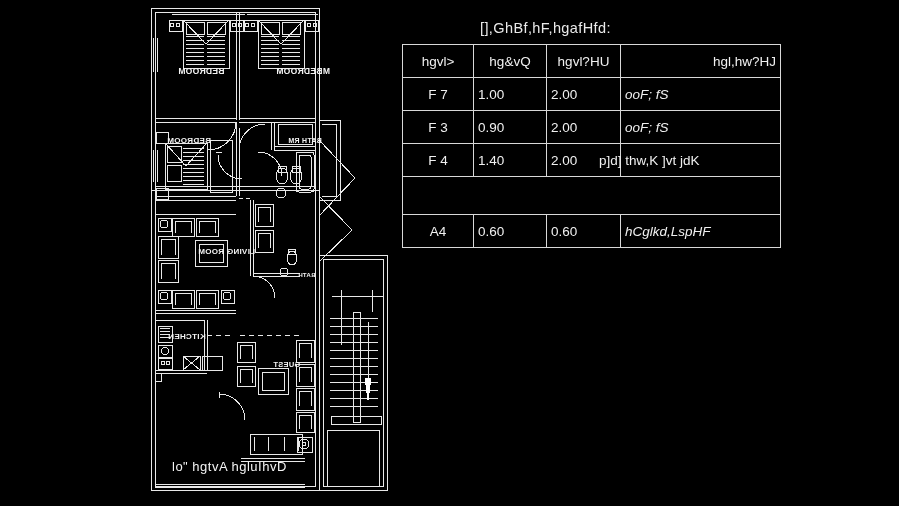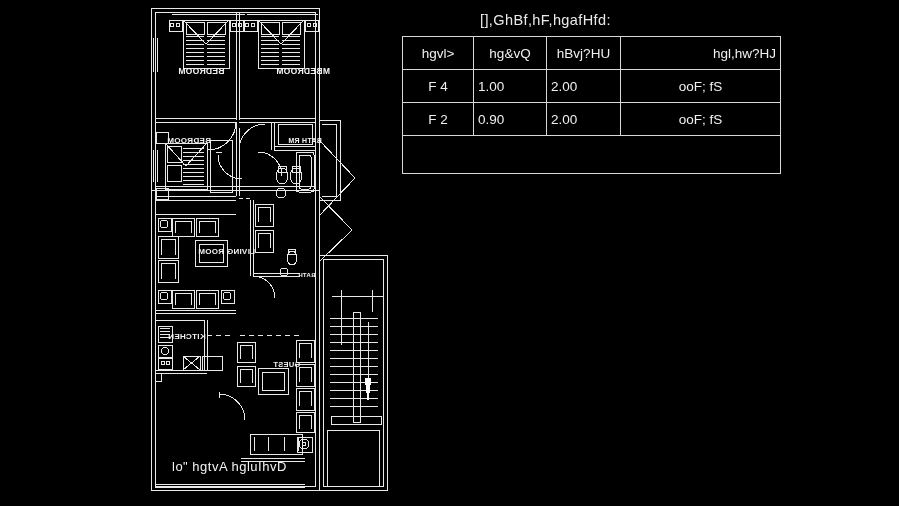--- a/index.html
+++ b/index.html
@@ -32,21 +32,21 @@
     color: #f4f4f4;
     font-family: "Liberation Sans", sans-serif;
     font-weight: bold;
     letter-spacing: 0.3px;
     pointer-events: none;
   }
 
   
   #schedule-wrap {
     position: absolute;
-    left: 402px; top: 12px;
+    left: 402px; top: 20px;
     width: 380px;
   }
   #schedule-title {
     color: #eaeaea;
     font-size: 14.5px;
     letter-spacing: 0.4px;
     margin-left: 78px;
     margin-bottom: 8px;
     white-space: nowrap;
   }
@@ -67,21 +67,21 @@
   }
   col.c-mark  { width: 71px; }
   col.c-width { width: 73px; }
   col.c-height{ width: 74px; }
   col.c-desc  { width: 160px; }
 
   th.h-mark, td.t-mark { text-align: center; }
   th.h-width, th.h-height { }
   th.h-desc { text-align: right; }
   td.t-width, td.t-height { padding-right: 6px; }
-  td.t-desc { text-align: center; padding-left: 14px; font-size: 12.5px; }
+  td.t-desc { text-align: left; padding-left: 14px; font-size: 12.5px; font-style: italic; }
   td.t-desc-wide {
     text-align: left;
     padding-left: 0;
     font-size: 12.5px;
     position: relative;
   }
   td.t-desc-wide span.overflow-text {
     position: absolute;
     left: -22px;
     top: 50%;
@@ -362,48 +362,62 @@
       <colgroup>
         <col class="c-mark">
           <col class="c-width">
           <col class="c-height">
           <col class="c-desc">
       </colgroup>
       <thead>
         <tr>
           <th class="h-mark">hgvl&gt;</th>
           <th class="h-width">hg&amp;vQ</th>
-          <th class="h-height">hBvj?HU</th>
+          <th class="h-height">hgvl?HU</th>
           <th class="h-desc">hgl,hw?HJ</th>
         </tr>
       </thead>
       <tbody>
 
         <tr>
-          <td class="t-mark">F 4</td>
+          <td class="t-mark">F 7</td>
           <td class="t-width">1.00</td>
           <td class="t-height">2.00</td>
           <td class="t-desc">ooF; fS</td>
         </tr>
 
         <tr>
-          <td class="t-mark">F 2</td>
+          <td class="t-mark">F 3</td>
           <td class="t-width">0.90</td>
           <td class="t-height">2.00</td>
           <td class="t-desc">ooF; fS</td>
         </tr>
 
 
+        <tr>
+          <td class="t-mark">F 4</td>
+          <td class="t-width">1.40</td>
+          <td class="t-height">2.00</td>
+          <td class="t-desc-wide">
+            <span class="overflow-text">p]d] thw,K  ]vt jdK</span>
+          </td>
+        </tr>
 
         <tr class="spacer">
           <td colspan="4"></td>
         </tr>
 
 
 
 
+        <tr>
+          <td class="t-mark">A4</td>
+          <td class="t-width">0.60</td>
+          <td class="t-height">0.60</td>
+          <td class="t-desc">hCglkd,LspHF</td>
+        </tr>
 
 
       </tbody>
     </table>
   </div>
 
 </div>
 
 </body></html>

